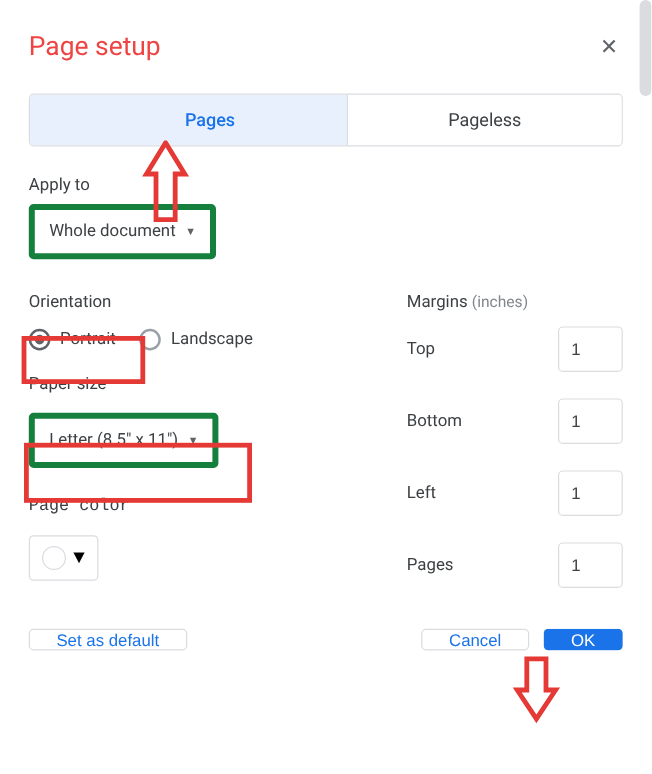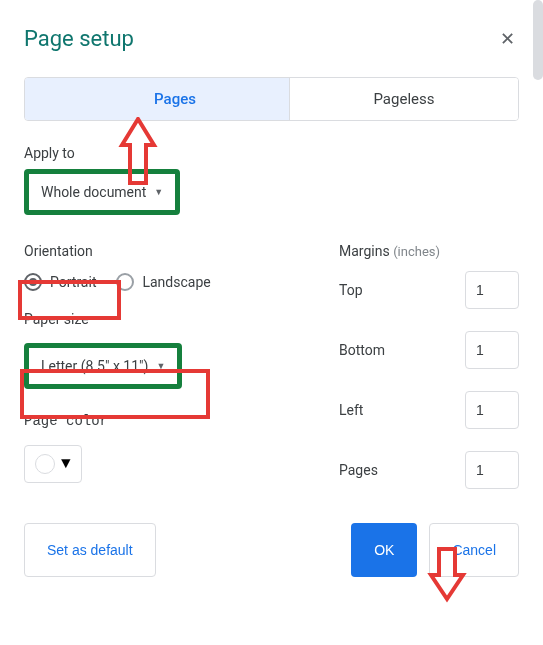--- a/index.html
+++ b/index.html
@@ -1,20 +1,20 @@
 <!DOCTYPE html>
 <html><head>
   <meta charset="utf-8">
   <style>
     * { box-sizing: border-box; margin: 0; padding: 0; }
     body { font-family: 'Google Sans', Roboto, Arial, sans-serif; background: #fff; width: 543px; height: 645px; position: relative; overflow: hidden; }
     .scrollbar { position: absolute; right: 0; top: 0; width: 10px; height: 80px; background: #dadce0; border-radius: 5px; }
     .dialog { padding: 24px; }
     .header { display: flex; justify-content: space-between; align-items: center; margin-bottom: 24px; }
-    .title { font-size: 22px; color: #0f766e; font-weight: 400; }
+    .title { font-size: 22px; color: #ef4444; font-weight: 400; }
     .close-btn { cursor: pointer; color: #5f6368; font-size: 18px; padding: 4px; }
     .tabs { display: flex; border: 1px solid #dadce0; border-radius: 4px; overflow: hidden; margin-bottom: 24px; }
     .tab { flex: 1; text-align: center; padding: 12px; cursor: pointer; font-size: 15px; }
     .tab.active { background: #e8f0fe; color: #1a73e8; font-weight: 500; padding-left: 48px; }
     .tab.inactive { background: #fff; color: #3c4043; }
     .tab-divider { width: 1px; background: #dadce0; }
     .section-label { font-size: 14px; color: #3c4043; margin-bottom: 8px; }
     .apply-section { margin-bottom: 28px; }
     .dropdown { display: inline-flex; align-items: center; border: 5px solid #15803d; border-radius: 4px; padding: 10px 12px; cursor: pointer; font-size: 14px; color: #3c4043; }
     .dropdown .caret { margin-left: 8px; font-size: 9px; color: #5f6368; }
@@ -30,21 +30,21 @@
     .color-section { margin-bottom: 24px; font-family: Liberation Mono, monospace; }
     .color-swatch-btn { display: inline-flex; align-items: center; border: 1px solid #dadce0; border-radius: 4px; padding: 8px 10px; cursor: pointer; gap: 6px; }
     .color-swatch { width: 20px; height: 20px; border: 1px solid #dadce0; border-radius: 50%; background: #fff; }
     .margins-label { font-size: 14px; color: #3c4043; margin-bottom: 12px; }
     .margins-unit { color: #80868b; font-size: 13px; }
     .margin-row { display: flex; align-items: center; justify-content: space-between; margin-bottom: 22px; }
     .margin-row label { font-size: 14px; color: #3c4043; }
     .margin-input { width: 54px; height: 38px; border: 1px solid #dadce0; border-radius: 4px; padding: 0 10px; font-size: 14px; color: #3c4043; }
     .footer { display: flex; justify-content: space-between; align-items: center; margin-top: 12px; }
     .footer-right { display: flex; gap: 12px; }
-    .btn { padding: 18px 22px; border-radius: 4px; font-size: 14px; font-weight: 500; cursor: pointer; border: 1px solid transparent; }
+    .btn { padding: 0 22px; border-radius: 4px; font-size: 14px; font-weight: 500; cursor: pointer; border: 1px solid transparent; }
     .btn-outline { border-color: #dadce0; color: #1a73e8; background: #fff; }
     .btn-primary { background: #1a73e8; color: #fff; }
     .portrait-box { position: absolute; top: 280px; left: 18px; width: 103px; height: 40px; border: 4px solid #e53935; z-index: 5; pointer-events: none; }
     .paper-box { position: absolute; top: 369px; left: 20px; width: 190px; height: 50px; border: 4px solid #e53935; z-index: 5; pointer-events: none; }
     .arrow { position: absolute; z-index: 6; pointer-events: none; }
     .arrow svg { display: block; }
   </style>
 </head>
 <body>
 
@@ -129,22 +129,22 @@
       <div class="margin-row">
         <label>Pages</label>
         <input class="margin-input" value="1" style="">
       </div>
     </div>
   </div>
 
   <div class="footer">
     <button class="btn btn-outline">Set as default</button>
     <div class="footer-right">
+      <button class="btn btn-outline">Cancel</button>
       <button class="btn btn-primary">OK</button>
-      <button class="btn btn-outline">Cancel</button>
     </div>
   </div>
 
 </div>
 
 <div class="portrait-box"></div>
 <div class="paper-box"></div>
 
 <div class="arrow" style="top:117px; left:118px;">
   <svg width="40" height="74" viewBox="0 0 40 74">

